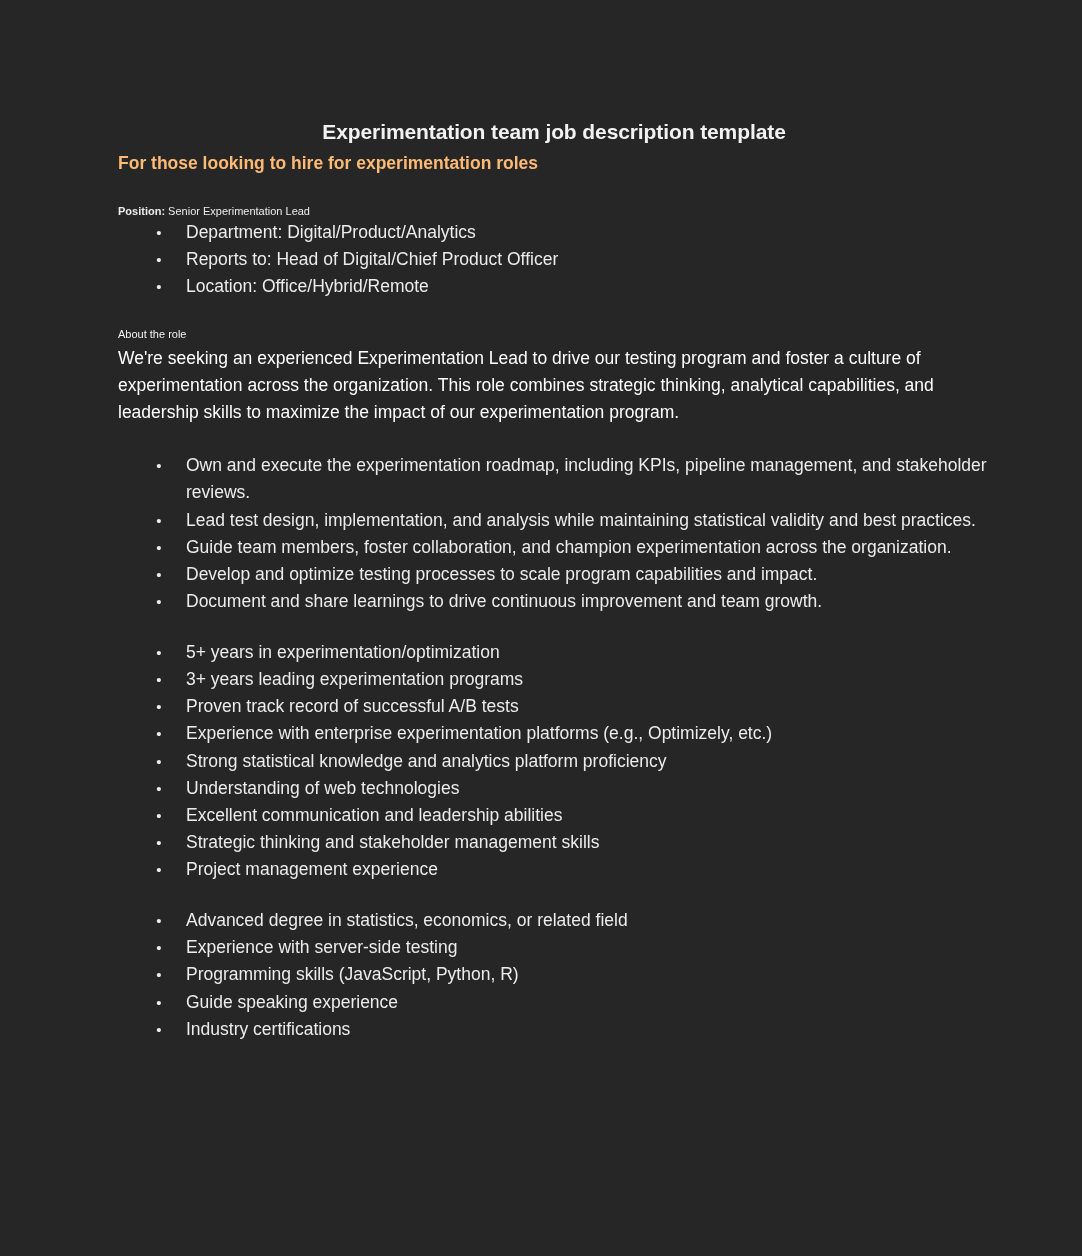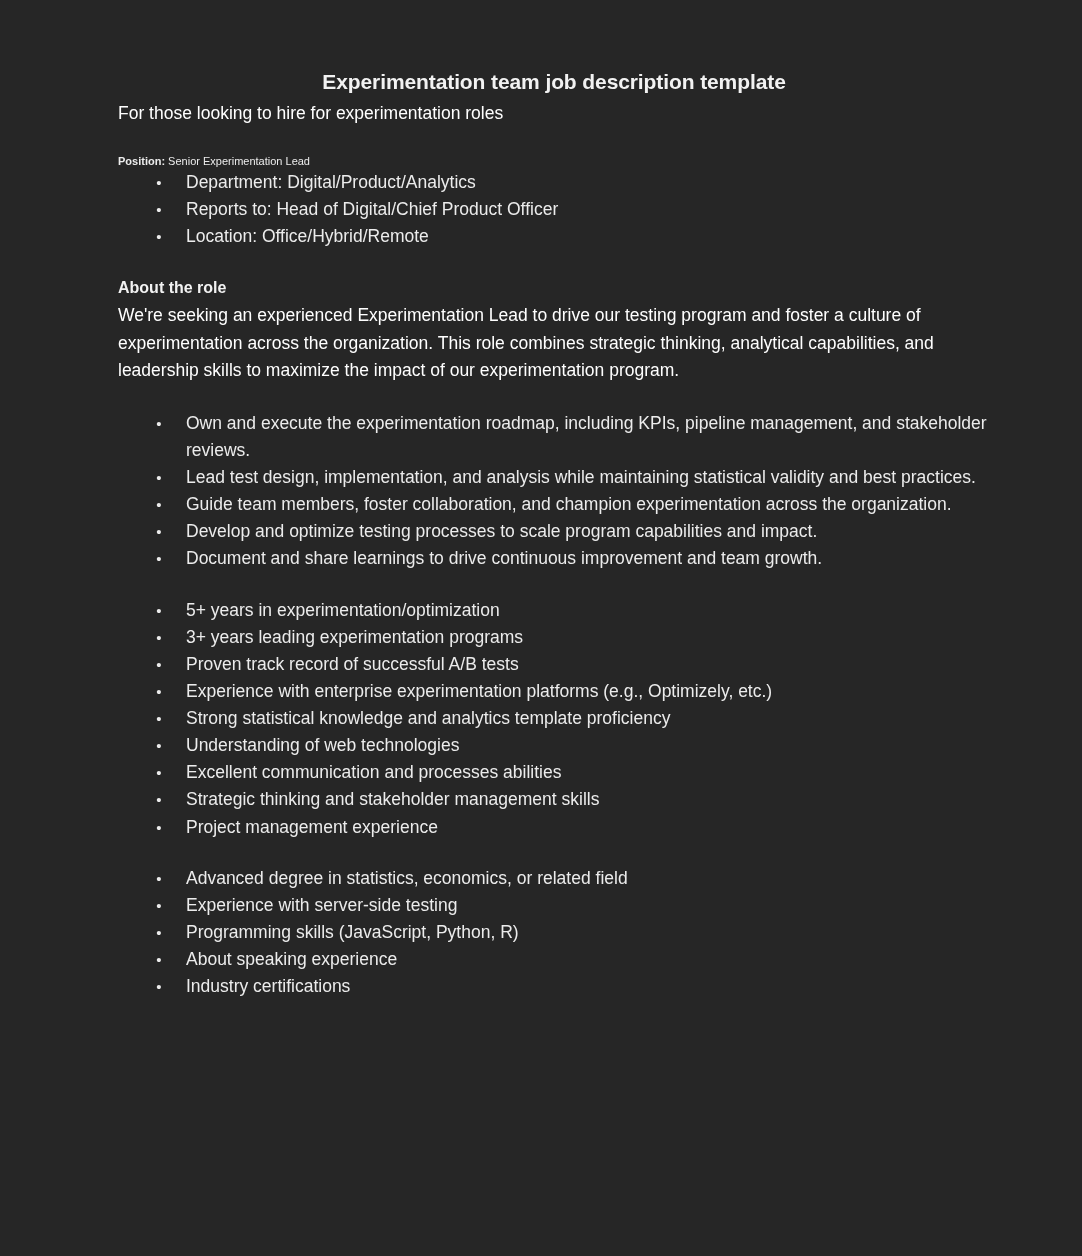--- a/index.html
+++ b/index.html
@@ -12,39 +12,40 @@
     background: #262626;
     font-family: "Liberation Sans", sans-serif;
     color: #ececec;
     overflow: hidden;
   }
 
   .page {
     box-sizing: border-box;
     width: 1082px;
     height: 1256px;
-    padding: 68px 92px 0 118px;
+    padding: 118px 92px 0 118px;
     background: #262626;
   }
 
   .doc-title {
     text-align: center;
     font-size: 21px;
     font-weight: bold;
     line-height: 1.35;
     color: #f2f2f2;
     margin: 0 0 4px 0;
     letter-spacing: -0.1px;
   }
 
   .subtitle {
     font-size: 17.5px;
     line-height: 1.5;
-    color: #ffffff;
-    margin: 0;
+    color: #fdba74;
+    margin: 0;
+    font-weight: bold;
   }
 
   .gap {
     height: 26px;
   }
   .gap-sm {
     height: 24px;
   }
 
   .para {
@@ -58,22 +59,22 @@
   .label-line {
     font-size: 11px;
     line-height: 1.5;
     margin: 0;
   }
   .label-line .lbl {
     font-weight: bold;
   }
 
   .section-heading {
-    font-size: 16px;
-    font-weight: bold;
+    font-size: 11px;
+    font-weight: normal;
     line-height: 1.5;
     color: #f2f2f2;
     margin: 0 0 2px 0;
   }
 
   ul.bullets {
     list-style: none;
     margin: 0;
     padding: 0;
   }
@@ -172,29 +173,29 @@
     <li>
         <span class="bullet-dot">•</span>
         <span class="li-text">Proven track record of successful A/B tests</span>
       </li>
     <li>
         <span class="bullet-dot">•</span>
         <span class="li-text">Experience with enterprise experimentation platforms (e.g., Optimizely, etc.)</span>
       </li>
     <li>
         <span class="bullet-dot">•</span>
-        <span class="li-text">Strong statistical knowledge and analytics template proficiency</span>
+        <span class="li-text">Strong statistical knowledge and analytics platform proficiency</span>
       </li>
     <li>
         <span class="bullet-dot">•</span>
         <span class="li-text">Understanding of web technologies</span>
       </li>
     <li>
         <span class="bullet-dot">•</span>
-        <span class="li-text">Excellent communication and processes abilities</span>
+        <span class="li-text">Excellent communication and leadership abilities</span>
       </li>
     <li>
         <span class="bullet-dot">•</span>
         <span class="li-text">Strategic thinking and stakeholder management skills</span>
       </li>
     <li>
         <span class="bullet-dot">•</span>
         <span class="li-text">Project management experience</span>
       </li>
   </ul>
@@ -209,21 +210,21 @@
     <li>
         <span class="bullet-dot">•</span>
         <span class="li-text">Experience with server-side testing</span>
       </li>
     <li>
         <span class="bullet-dot">•</span>
         <span class="li-text">Programming skills (JavaScript, Python, R)</span>
       </li>
     <li>
         <span class="bullet-dot">•</span>
-        <span class="li-text">About speaking experience</span>
+        <span class="li-text">Guide speaking experience</span>
       </li>
     <li>
         <span class="bullet-dot">•</span>
         <span class="li-text">Industry certifications</span>
       </li>
   </ul>
 
 </div>
 
 </body></html>

